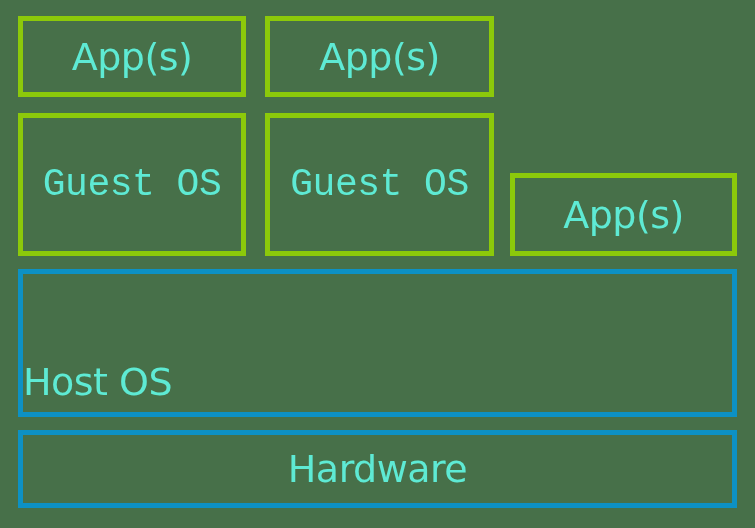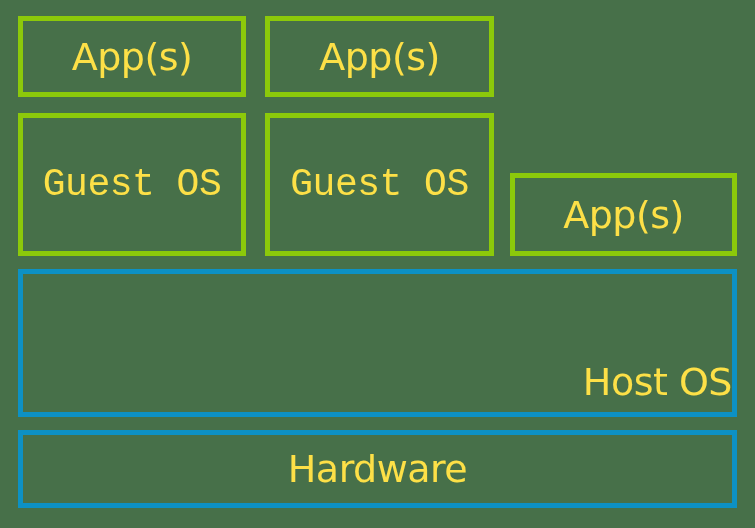--- a/index.html
+++ b/index.html
@@ -36,39 +36,39 @@
     border: 5px solid #0D91C4;
     background: transparent;
   }
   .label {
     font-family: "DejaVu Sans", sans-serif;
     font-weight: 400;
     color: #111111;
     letter-spacing: -0.5px;
     white-space: nowrap;
   }
-  .label-dark { color: #fde047; }
+  .label-dark { color: #5eead4; }
 
   
   #app-vm1      { left: 18px;  top: 16px;  width: 228px; height: 81px; }
   #app-vm2      { left: 265px; top: 16px;  width: 229px; height: 81px; }
   #guest-os-1   { left: 18px;  top: 113px; width: 228px; height: 143px; }
   #guest-os-2   { left: 265px; top: 113px; width: 229px; height: 143px; }
   #app-host     { left: 510px; top: 173px; width: 227px; height: 83px; }
   #host-os      { left: 18px;  top: 269px; width: 719px; height: 148px; }
   #hardware     { left: 18px;  top: 430px; width: 719px; height: 78px; }
 
   
   #host-os { display: block; }
   #host-os-label {
     position: absolute;
     left: 0;
     right: 0;
     top: 89px;
-    text-align: right;
+    text-align: left;
   }
   .fs-app   { font-size: 38px; }
   .fs-guest { font-size: 38px; font-family: Liberation Mono, monospace; }
   .fs-host  { font-size: 38px; }
   .fs-hw    { font-size: 38px; }
 </style>
 </head>
 <body>
 
 <div id="diagram">

